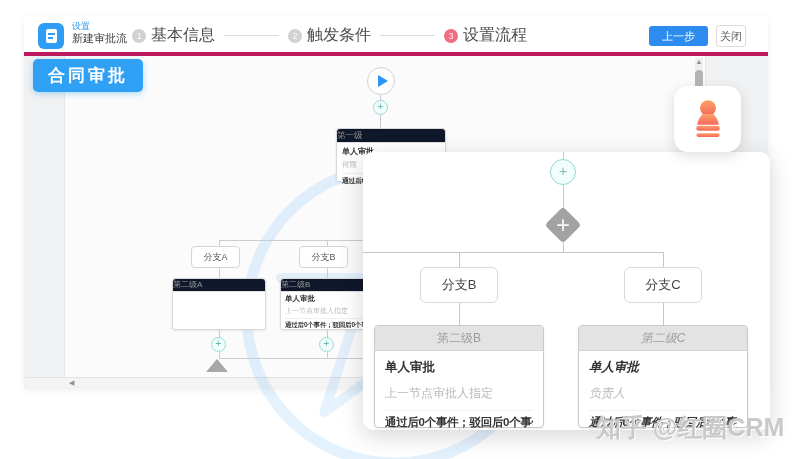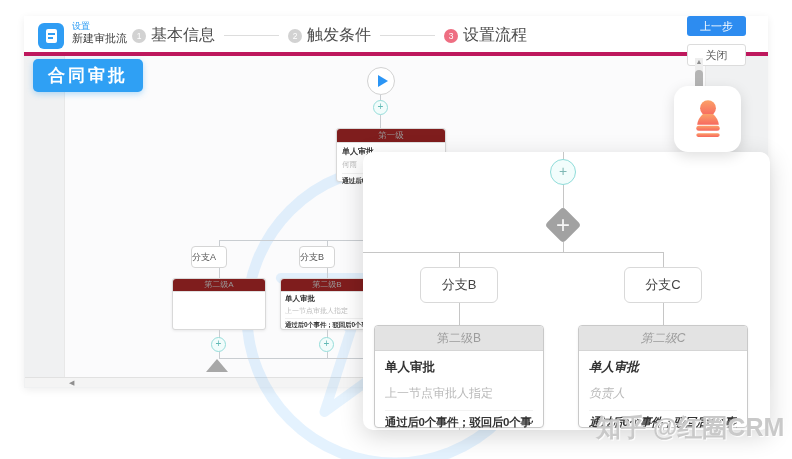--- a/index.html
+++ b/index.html
@@ -21,21 +21,21 @@
   .apptext{position:absolute;left:48px;top:5px;line-height:1.25;}
   .apptext .sub{font-size:9px;color:#2f9df4;}
   .apptext .main{font-size:11px;color:#404040;}
   .steps{position:absolute;left:108px;top:0;height:39px;display:flex;align-items:center;}
   .step{display:flex;align-items:center;}
   .stepcircle{width:14px;height:14px;border-radius:50%;background:#d2d2d2;color:#fff;font-size:8.5px;
               line-height:14px;text-align:center;margin-right:5px;}
   .stepcircle.active{background:#ee6e82;}
   .steplabel{font-size:16px;color:#4c4c4c;}
   .stepconn{width:55px;height:1px;background:#ddd;margin:0 9px;}
-  .tbuttons{position:absolute;right:22px;top:0;height:39px;display:flex;gap:8px;flex-direction:column;}
+  .tbuttons{position:absolute;right:22px;top:0;height:39px;display:flex;align-items:center;gap:8px;}
   .btn-primary{background:#2d8cf0;color:#fff;font-size:11px;border:none;border-radius:3px;
                padding:4px 13px;line-height:12px;}
   .btn-plain{background:#fff;color:#5c5c5c;font-size:11px;border:1px solid #dcdcdc;border-radius:3px;
              padding:4px 3px;line-height:12px;}
 
   
   .canvas{left:24px;top:56px;width:744px;height:332px;background:#f0f1f2;z-index:0;}
   .flowarea{left:64px;top:56px;width:642px;height:321px;background:#fbfbfc;
             border-left:1px solid #e8e8e8;border-right:1px solid #e8e8e8;box-sizing:border-box;z-index:1;}
   .hstrip{left:25px;top:377px;width:742px;height:10px;background:#f4f4f4;border-top:1px solid #e1e1e1;
@@ -54,29 +54,29 @@
   
   .mini{z-index:4;}
   .playnode{left:367px;top:67px;width:28px;height:28px;border-radius:50%;background:#fff;border:1px solid #d2d2d2;
             box-sizing:border-box;z-index:4;}
   .playnode .tri{position:absolute;left:10px;top:7px;width:0;height:0;border-left:10px solid #2b95f5;
                  border-top:6px solid transparent;border-bottom:6px solid transparent;}
   .pluscircle{width:15px;height:15px;border-radius:50%;background:#f1fcfb;border:1px solid #96ddda;
               box-sizing:border-box;color:#63bab6;font-size:10px;line-height:12px;text-align:center;z-index:4;}
   .minicard{background:#fff;border:1px solid #d9d9d9;border-radius:3px;box-sizing:border-box;
             box-shadow:0 1px 3px rgba(0,0,0,.08);z-index:4;}
-  .minicard .mhead{height:13px;background:#7f1d1d;color:#9a9a9a;font-size:8.5px;line-height:13px;
-                   text-align:center;border-bottom:1px solid #e0e0e0;border-radius:3px 3px 0 0;}
+  .minicard .mhead{height:13px;background:#0f172a;color:#9a9a9a;font-size:8.5px;line-height:13px;
+                   text-align:left;border-bottom:1px solid #e0e0e0;border-radius:3px 3px 0 0;}
   .minicard .mbody{padding:3px 5px;}
   .minicard .ml1{font-size:8px;font-weight:bold;color:#333;white-space:nowrap;overflow:hidden;}
   .minicard .ml2{font-size:7.5px;color:#b8b8b8;margin-top:3px;white-space:nowrap;overflow:hidden;}
   .minicard .ml3{font-size:6.8px;font-weight:bold;color:#333;margin-top:3px;padding-top:2px;
                  border-top:1px solid #f0f0f0;white-space:nowrap;overflow:hidden;letter-spacing:-0.2px;}
-  .minibranch{position:absolute;width:36px;height:22px;background:#fff;border:1px solid #d5d5d5;border-radius:4px;
-              box-sizing:border-box;font-size:9px;color:#555;text-align:left;line-height:20px;z-index:4;}
+  .minibranch{position:absolute;width:49px;height:22px;background:#fff;border:1px solid #d5d5d5;border-radius:4px;
+              box-sizing:border-box;font-size:9px;color:#555;text-align:center;line-height:20px;z-index:4;}
   .mergetri{left:206px;top:359px;width:0;height:0;border-left:11px solid transparent;
             border-right:11px solid transparent;border-bottom:13px solid #a8a8a8;z-index:4;}
 
   
   .panel{left:363px;top:152px;width:407px;height:278px;background:#fff;border-radius:10px;
          box-shadow:0 6px 24px rgba(0,0,0,.16);z-index:6;}
   .panel .pv{position:absolute;width:1px;background:#c6c6c6;}
   .panel .ph{position:absolute;height:1px;background:#c6c6c6;}
   .tealcircle{position:absolute;left:187px;top:7px;width:26px;height:26px;border-radius:50%;background:#f2fdfc;
               border:1.5px solid #8fdcd9;box-sizing:border-box;color:#7fb8b5;font-size:14px;line-height:22px;

